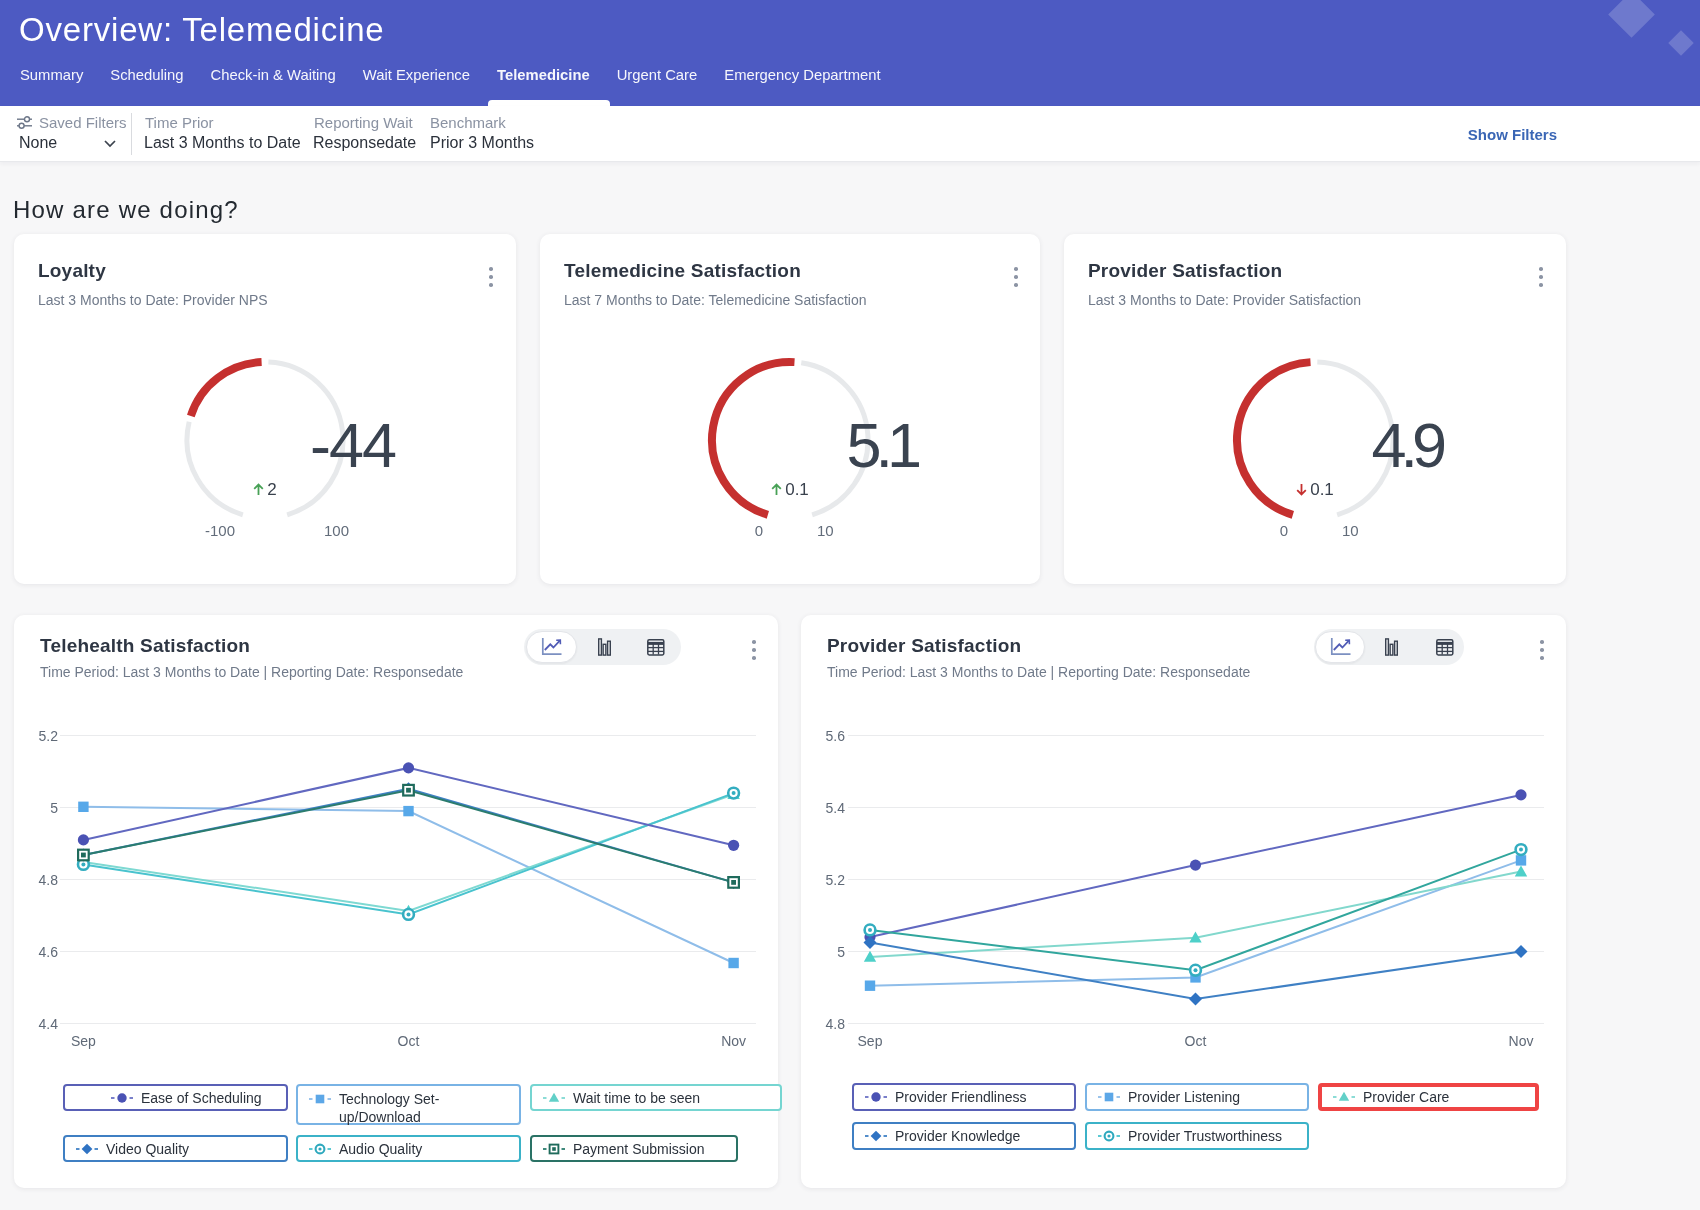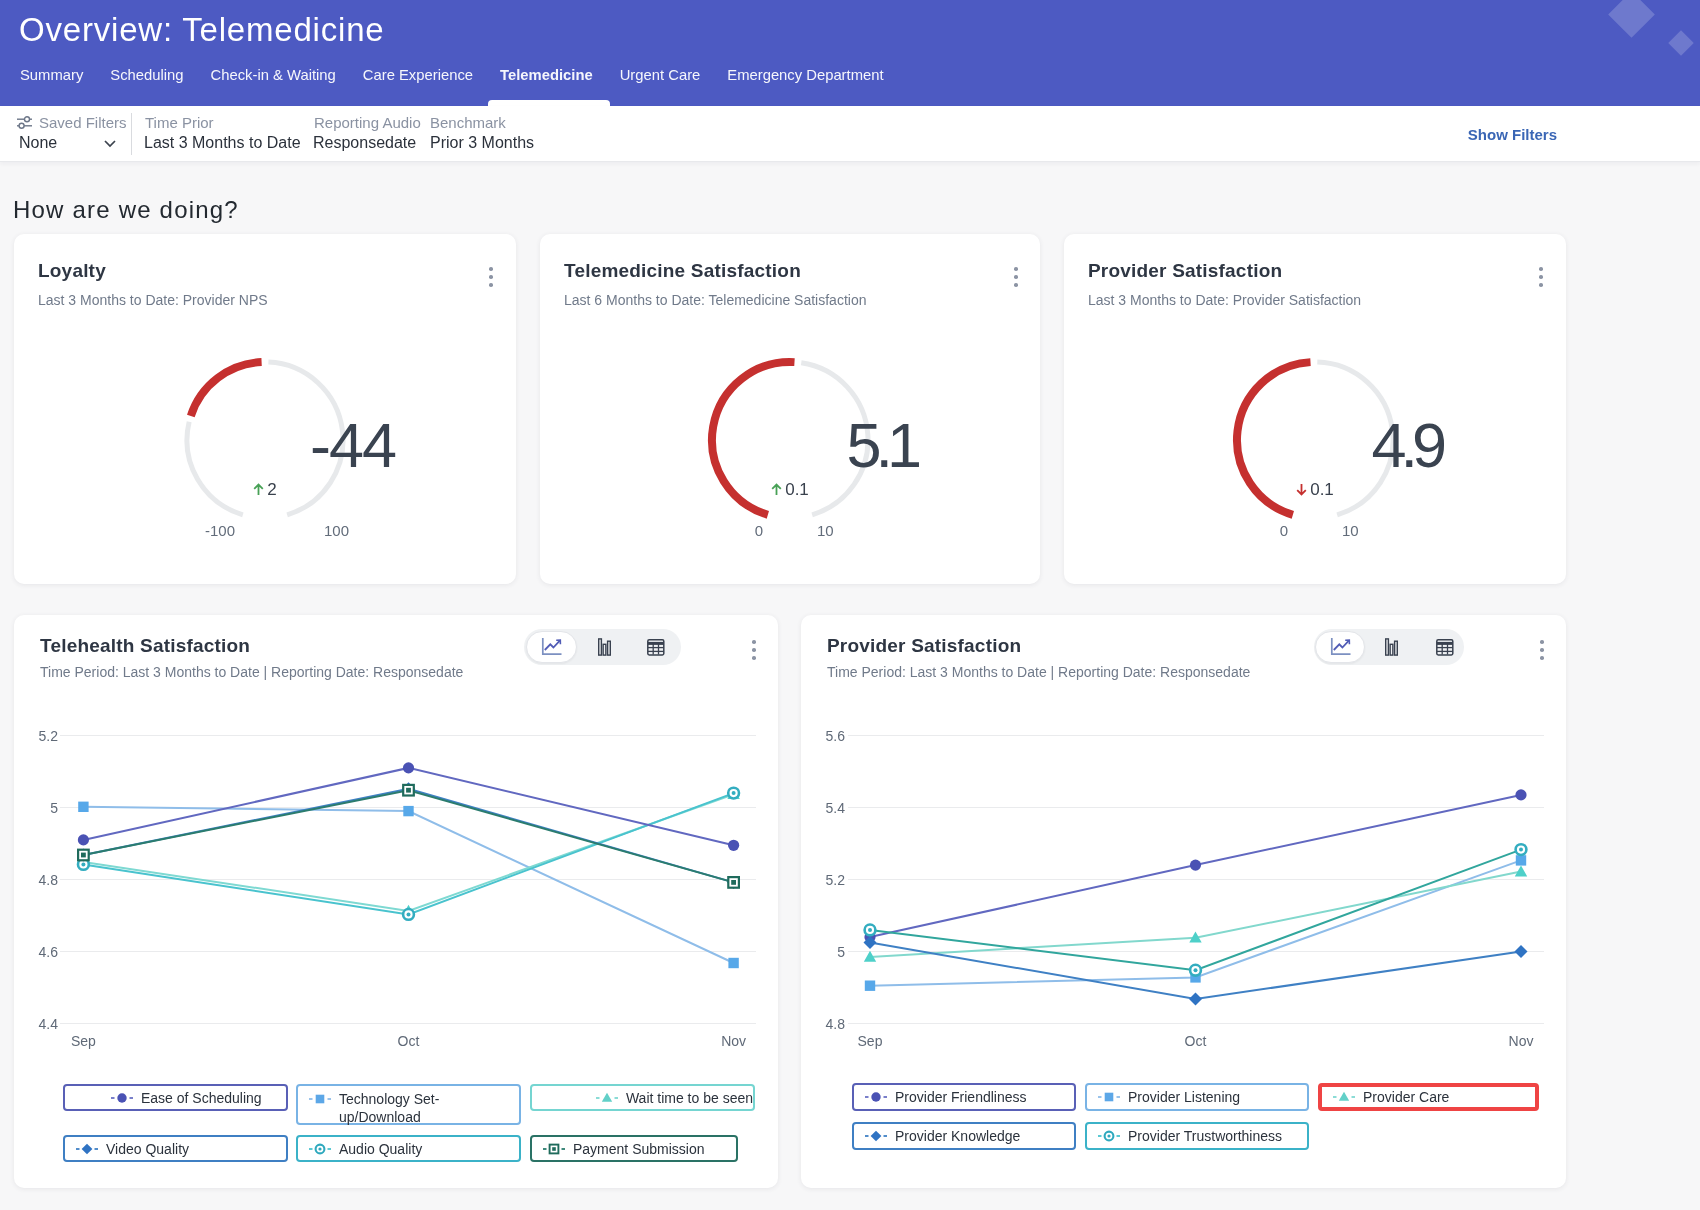--- a/index.html
+++ b/index.html
@@ -42,21 +42,21 @@
 <body>
 
 <div id="header">
   <div class="diamond" style="left:1614.5px; top:-2.5px; width:33px; height:33px;"></div>
   <div class="diamond" style="left:1672px; top:34px; width:18px; height:18px;"></div>
   <h1>Overview: Telemedicine</h1>
   <div class="nav">
     <span>Summary</span>
       <span>Scheduling</span>
       <span>Check-in &amp; Waiting</span>
-      <span>Care Experience</span>
+      <span>Wait Experience</span>
       <b>Telemedicine</b>
       <span>Urgent Care</span>
       <span>Emergency Department</span>
   </div>
   <div id="tabind"></div>
 </div>
 
 <div id="fbar"></div>
 <svg class="abs" style="left:17px; top:115px;" width="16" height="15" viewBox="0 0 16 15">
   <g stroke="#6c7688" stroke-width="1.4" fill="none">
@@ -67,36 +67,36 @@
   <circle cx="4.6" cy="10.8" r="2.5" fill="#fff" stroke="#6c7688" stroke-width="1.4"></circle>
 </svg>
 <div class="flabel" style="left:39px; top:114px;">Saved Filters</div>
 <div class="fval" style="left:19px; top:134px;">None</div>
 <svg class="abs" style="left:103px; top:139px;" width="14" height="9" viewBox="0 0 14 9">
     <polyline points="2,2 7,7 12,2" fill="none" stroke="#3c434e" stroke-width="1.7"></polyline>
   </svg>
 <div id="fdivider"></div>
 <div class="flabel" style="left:145px; top:114px;">Time Prior</div>
 <div class="fval" style="left:144px; top:134px;">Last 3 Months to Date</div>
-<div class="flabel" style="left:314px; top:114px;">Reporting Audio</div>
+<div class="flabel" style="left:314px; top:114px;">Reporting Wait</div>
 <div class="fval" style="left:313px; top:134px;">Responsedate</div>
 <div class="flabel" style="left:430px; top:114px;">Benchmark</div>
 <div class="fval" style="left:430px; top:134px;">Prior 3 Months</div>
 <div id="showfilters">Show Filters</div>
 
 <div id="howare">How are we doing?</div>
 
 <div class="card" style="left:14px; top:234px; width:502px; height:350px;"></div>
 <div class="card" style="left:540px; top:234px; width:500px; height:350px;"></div>
 <div class="card" style="left:1064px; top:234px; width:502px; height:350px;"></div>
 
 <div class="ctitle" style="left:38px; top:260px;">Loyalty</div>
 <div class="csub" style="left:38px; top:292px;">Last 3 Months to Date: Provider NPS</div>
 <div class="ctitle" style="left:564px; top:260px;">Telemedicine Satisfaction</div>
-<div class="csub" style="left:564px; top:292px;">Last 6 Months to Date: Telemedicine Satisfaction</div>
+<div class="csub" style="left:564px; top:292px;">Last 7 Months to Date: Telemedicine Satisfaction</div>
 <div class="ctitle" style="left:1088px; top:260px;">Provider Satisfaction</div>
 <div class="csub" style="left:1088px; top:292px;">Last 3 Months to Date: Provider Satisfaction</div>
 
 <div class="dots" style="left:489px; top:267px;">
     <span></span>
     <span></span>
     <span></span>
   </div>
 <div class="dots" style="left:1014px; top:267px;">
     <span></span>
@@ -258,21 +258,21 @@
       <circle cx="11" cy="6" r="4.7" fill="#4a52b4"></circle>
     </svg>Ease of Scheduling</div>
 <div class="leg" style="left:296px; top:1084px; width:225px; height:41px; border:2px solid #79b3e5; align-items:flex-start; padding-top:3.5px;">
     <svg style="margin-top:3.5px;" width="22" height="12" viewBox="0 0 22 12">
       <line x1="0" y1="6" x2="3.5" y2="6" stroke="#8fbde9" stroke-width="1.8"></line>
       <line x1="18.5" y1="6" x2="22" y2="6" stroke="#8fbde9" stroke-width="1.8"></line>
       <rect x="6.7" y="1.7" width="8.6" height="8.6" fill="#5ca7e7"></rect>
     </svg>
     <span style="line-height:18.5px;">Technology Set-<br>up/Download</span>
   </div>
-<div class="leg" style="left:530px; top:1084px; width:225px; height:27px; border:2px solid #75d5d1;justify-content:flex-end;"><svg width="22" height="12" viewBox="0 0 22 12">
+<div class="leg" style="left:530px; top:1084px; width:252px; height:27px; border:2px solid #75d5d1;"><svg width="22" height="12" viewBox="0 0 22 12">
       <line x1="0" y1="6" x2="3.5" y2="6" stroke="#7ed9d2" stroke-width="1.8"></line>
       <line x1="18.5" y1="6" x2="22" y2="6" stroke="#7ed9d2" stroke-width="1.8"></line>
       <path d="M11 0.8 L16.2 9.8 L5.8 9.8 Z" fill="#62d0c8"></path>
     </svg>Wait time to be seen</div>
 <div class="leg" style="left:63px; top:1135px; width:225px; height:27px; border:2px solid #3f7fc3;"><svg width="22" height="12" viewBox="0 0 22 12">
       <line x1="0" y1="6" x2="3.5" y2="6" stroke="#3f80c4" stroke-width="1.8"></line>
       <line x1="18.5" y1="6" x2="22" y2="6" stroke="#3f80c4" stroke-width="1.8"></line>
       <rect x="7.2" y="2.2" width="7.6" height="7.6" fill="#2f73c3" transform="rotate(45 11 6)"></rect>
     </svg>Video Quality</div>
 <div class="leg" style="left:296px; top:1135px; width:225px; height:27px; border:2px solid #3bb2c8;"><svg width="22" height="12" viewBox="0 0 22 12">

